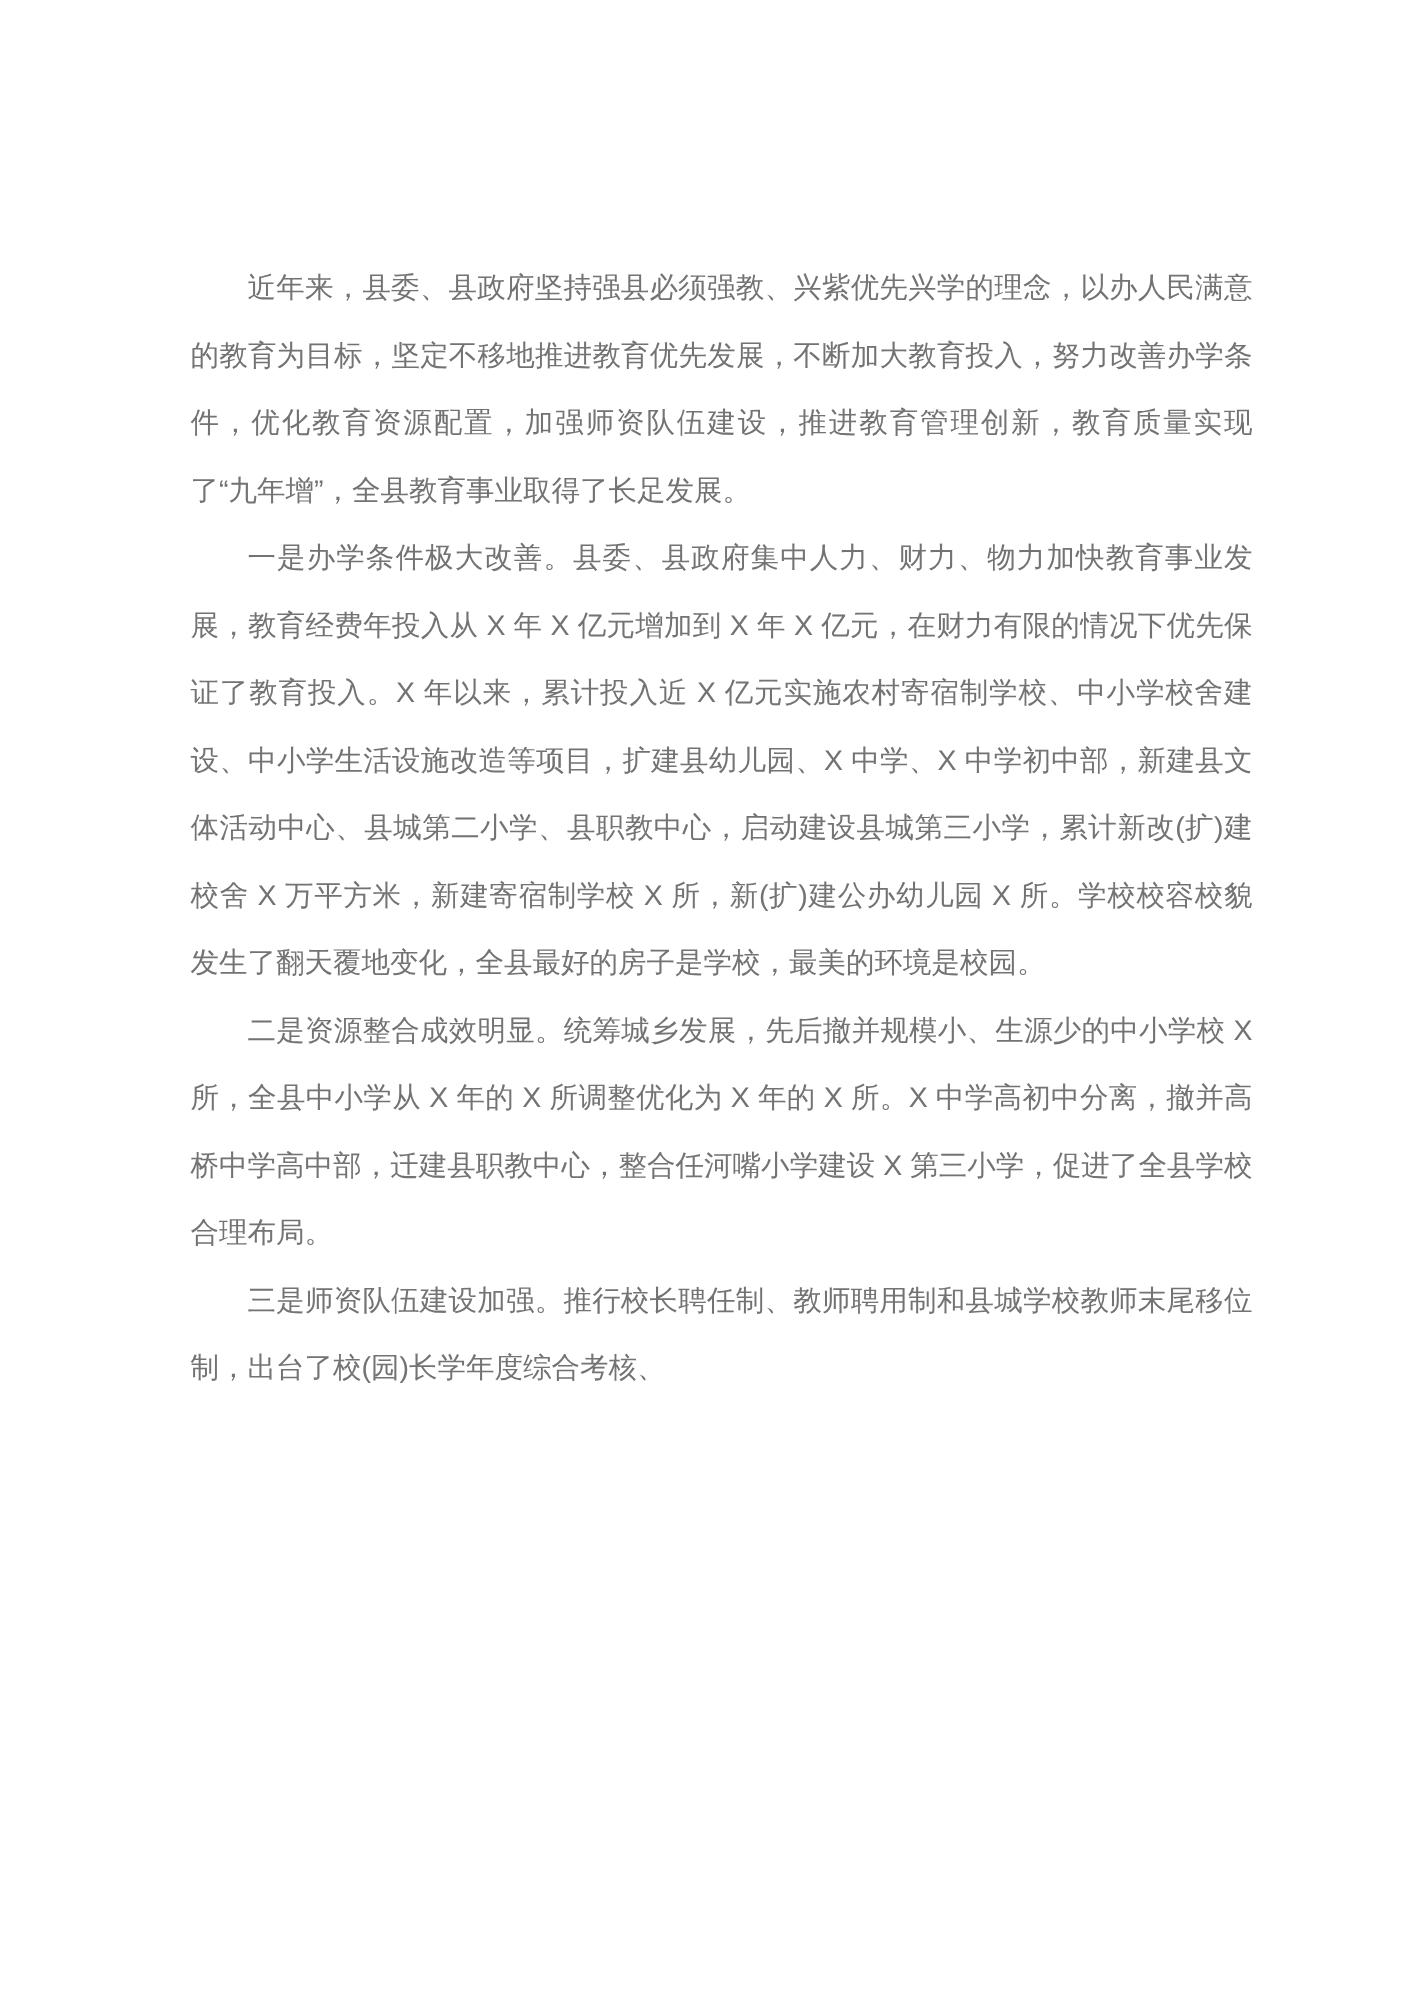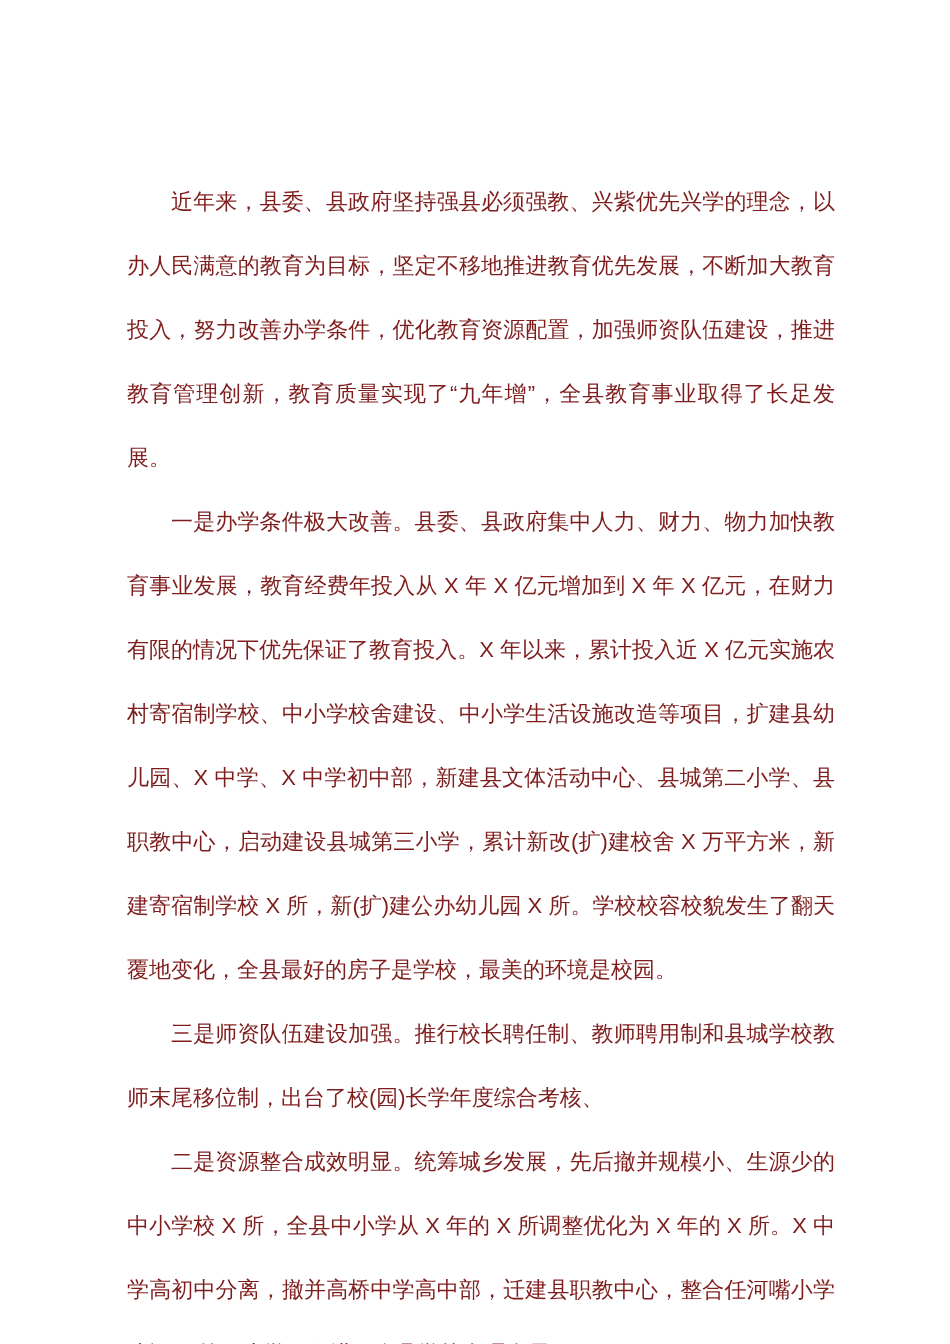--- a/index.html
+++ b/index.html
@@ -16,34 +16,34 @@
   .page {
     box-sizing: border-box;
     width: 950px;
     height: 1344px;
     background: #ffffff;
     padding: 170px 115px 0 127px;
   }
   .doc-body p {
     margin: 0;
     padding: 0;
-    color: #7f1d1d;
-    font-size: 22px;
-    line-height: 64px;
+    color: #737373;
+    font-size: 19px;
+    line-height: 45px;
     text-align: justify;
     text-justify: inter-ideograph;
     text-indent: 2em;
     letter-spacing: 0;
     word-break: break-all;
     overflow-wrap: break-word;
   }
 </style>
 </head>
 <body>
 
 <div class="page">
   <div class="doc-body">
     <p>近年来，县委、县政府坚持强县必须强教、兴紫优先兴学的理念，以办人民满意的教育为目标，坚定不移地推进教育优先发展，不断加大教育投入，努力改善办学条件，优化教育资源配置，加强师资队伍建设，推进教育管理创新，教育质量实现了“九年增”，全县教育事业取得了长足发展。</p>
     <p>一是办学条件极大改善。县委、县政府集中人力、财力、物力加快教育事业发展，教育经费年投入从 X 年 X 亿元增加到 X 年 X 亿元，在财力有限的情况下优先保证了教育投入。X 年以来，累计投入近 X 亿元实施农村寄宿制学校、中小学校舍建设、中小学生活设施改造等项目，扩建县幼儿园、X 中学、X 中学初中部，新建县文体活动中心、县城第二小学、县职教中心，启动建设县城第三小学，累计新改(扩)建校舍 X 万平方米，新建寄宿制学校 X 所，新(扩)建公办幼儿园 X 所。学校校容校貌发生了翻天覆地变化，全县最好的房子是学校，最美的环境是校园。</p>
+    <p>二是资源整合成效明显。统筹城乡发展，先后撤并规模小、生源少的中小学校 X 所，全县中小学从 X 年的 X 所调整优化为 X 年的 X 所。X 中学高初中分离，撤并高桥中学高中部，迁建县职教中心，整合任河嘴小学建设 X 第三小学，促进了全县学校合理布局。</p>
     <p>三是师资队伍建设加强。推行校长聘任制、教师聘用制和县城学校教师末尾移位制，出台了校(园)长学年度综合考核、</p>
-    <p>二是资源整合成效明显。统筹城乡发展，先后撤并规模小、生源少的中小学校 X 所，全县中小学从 X 年的 X 所调整优化为 X 年的 X 所。X 中学高初中分离，撤并高桥中学高中部，迁建县职教中心，整合任河嘴小学建设 X 第三小学，促进了全县学校合理布局。</p>
   </div>
 </div>
 
 </body></html>

